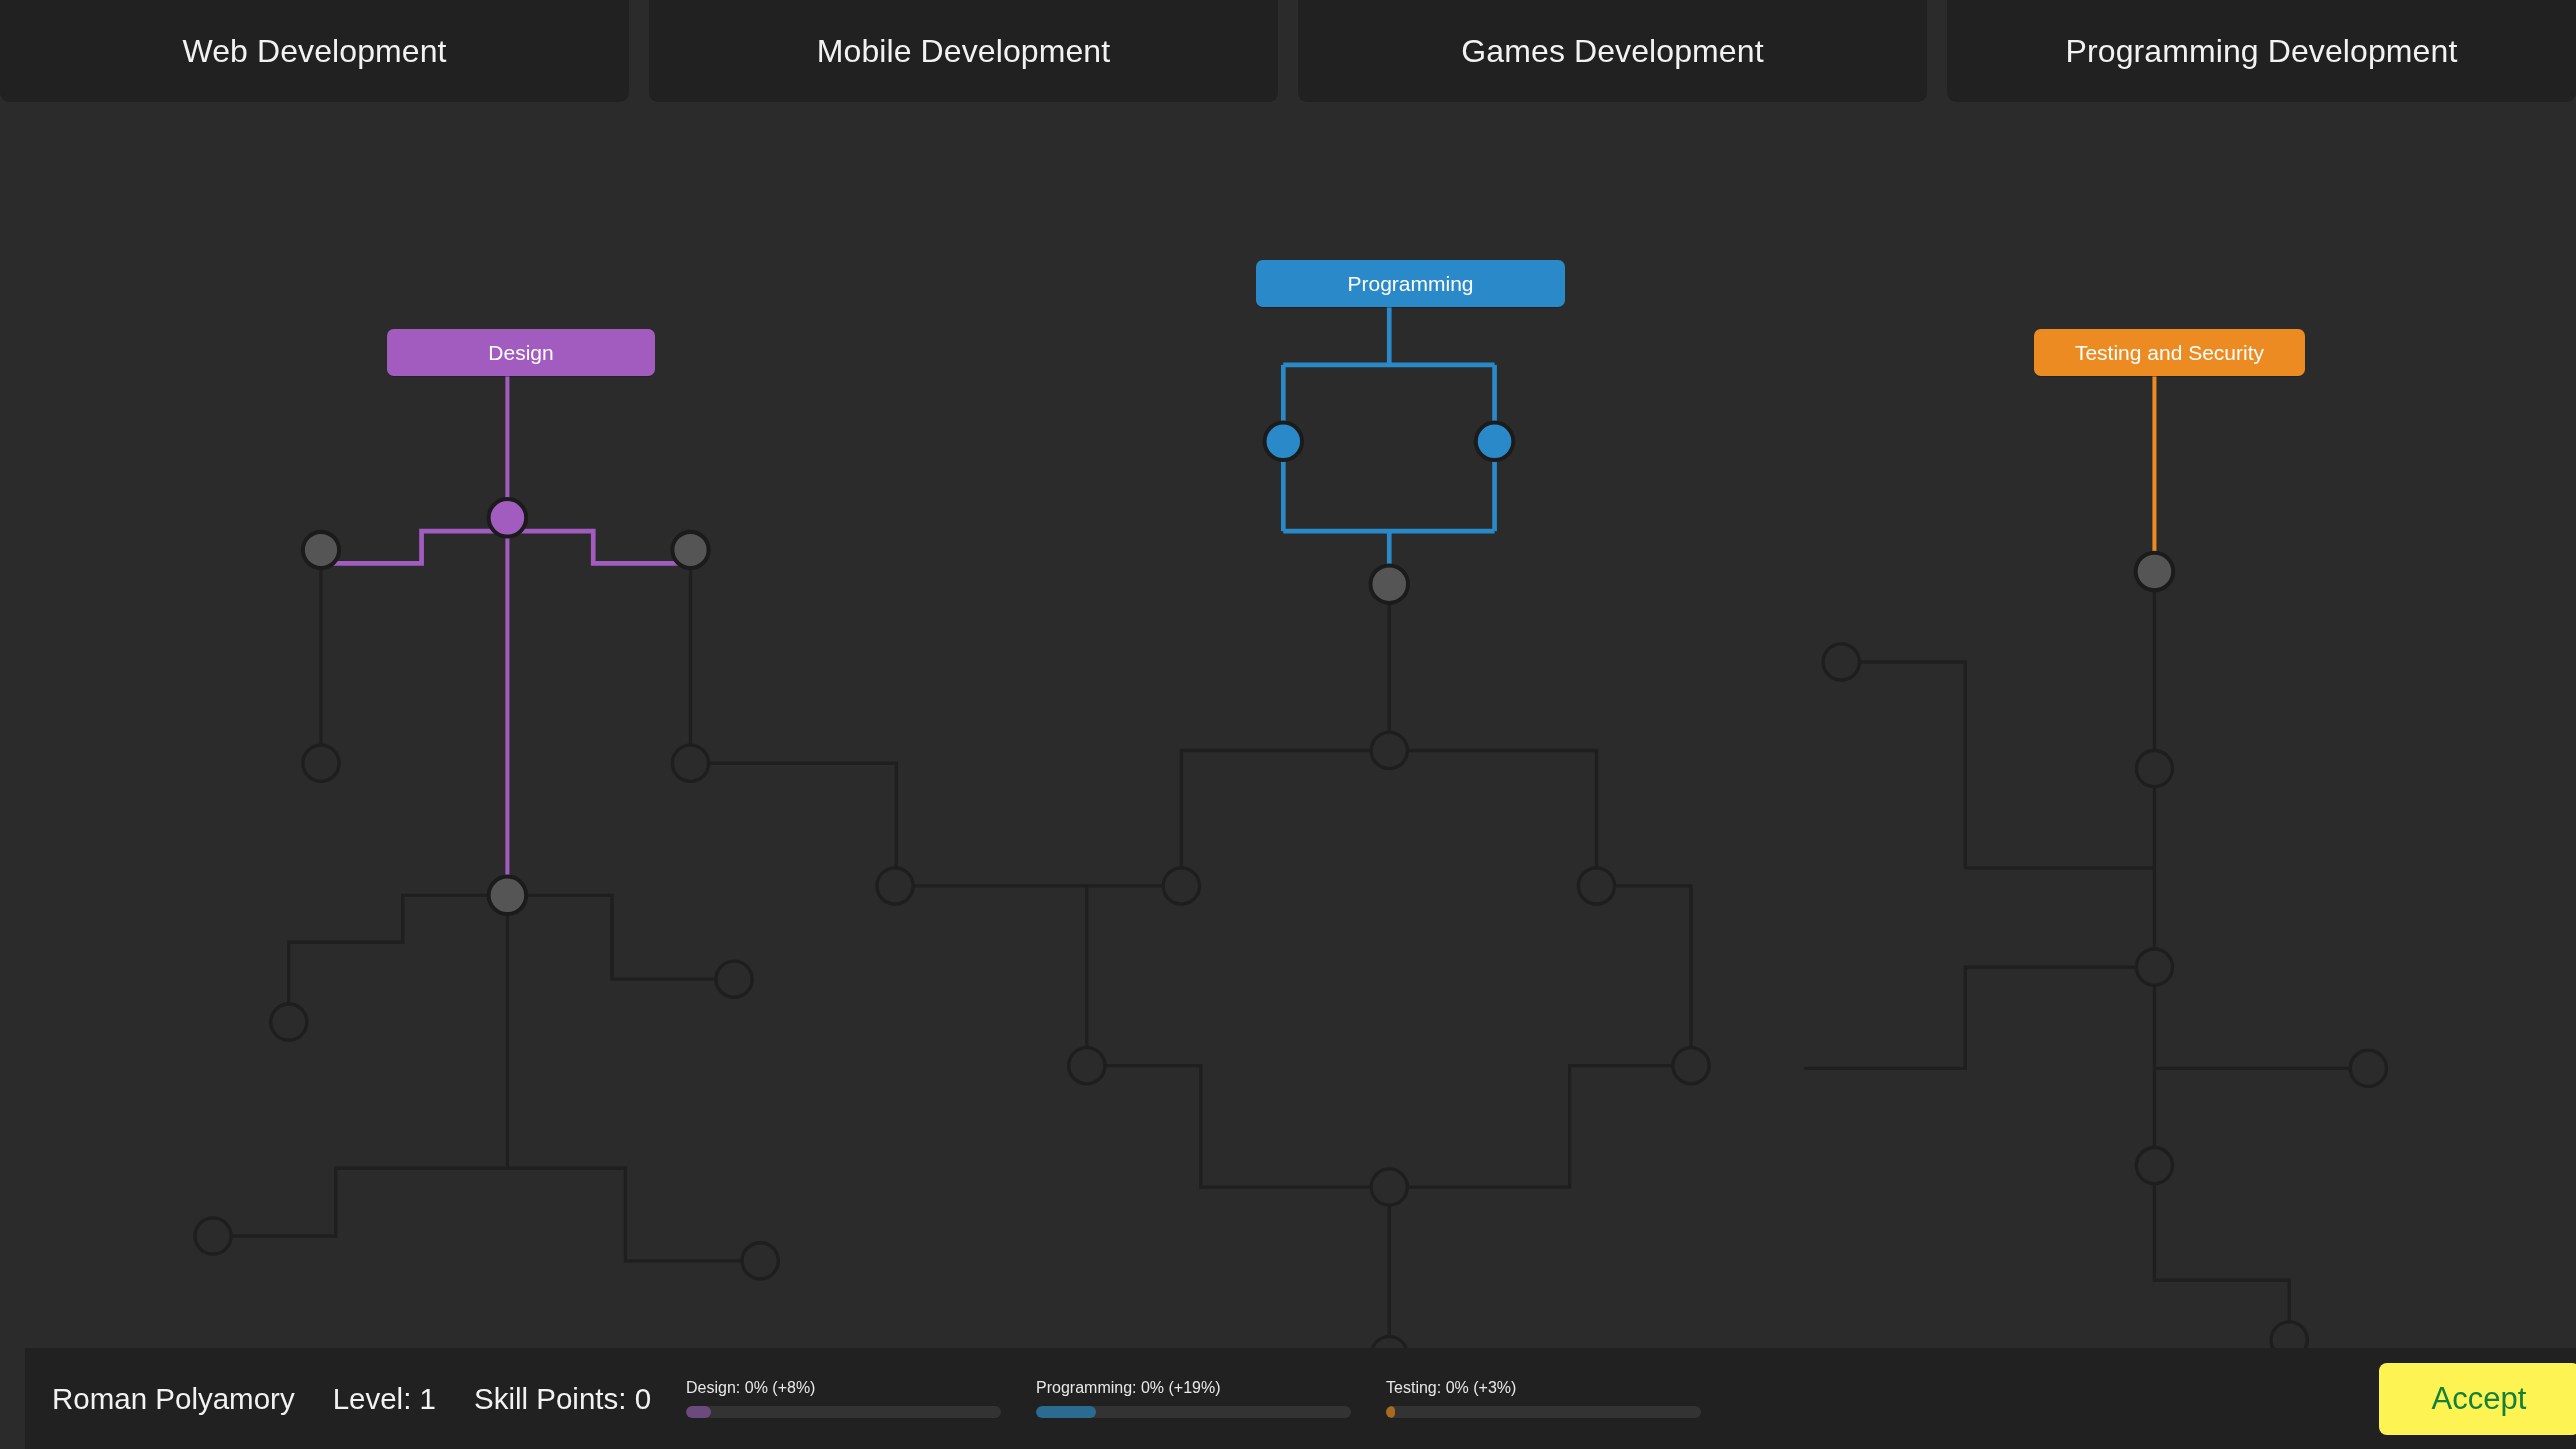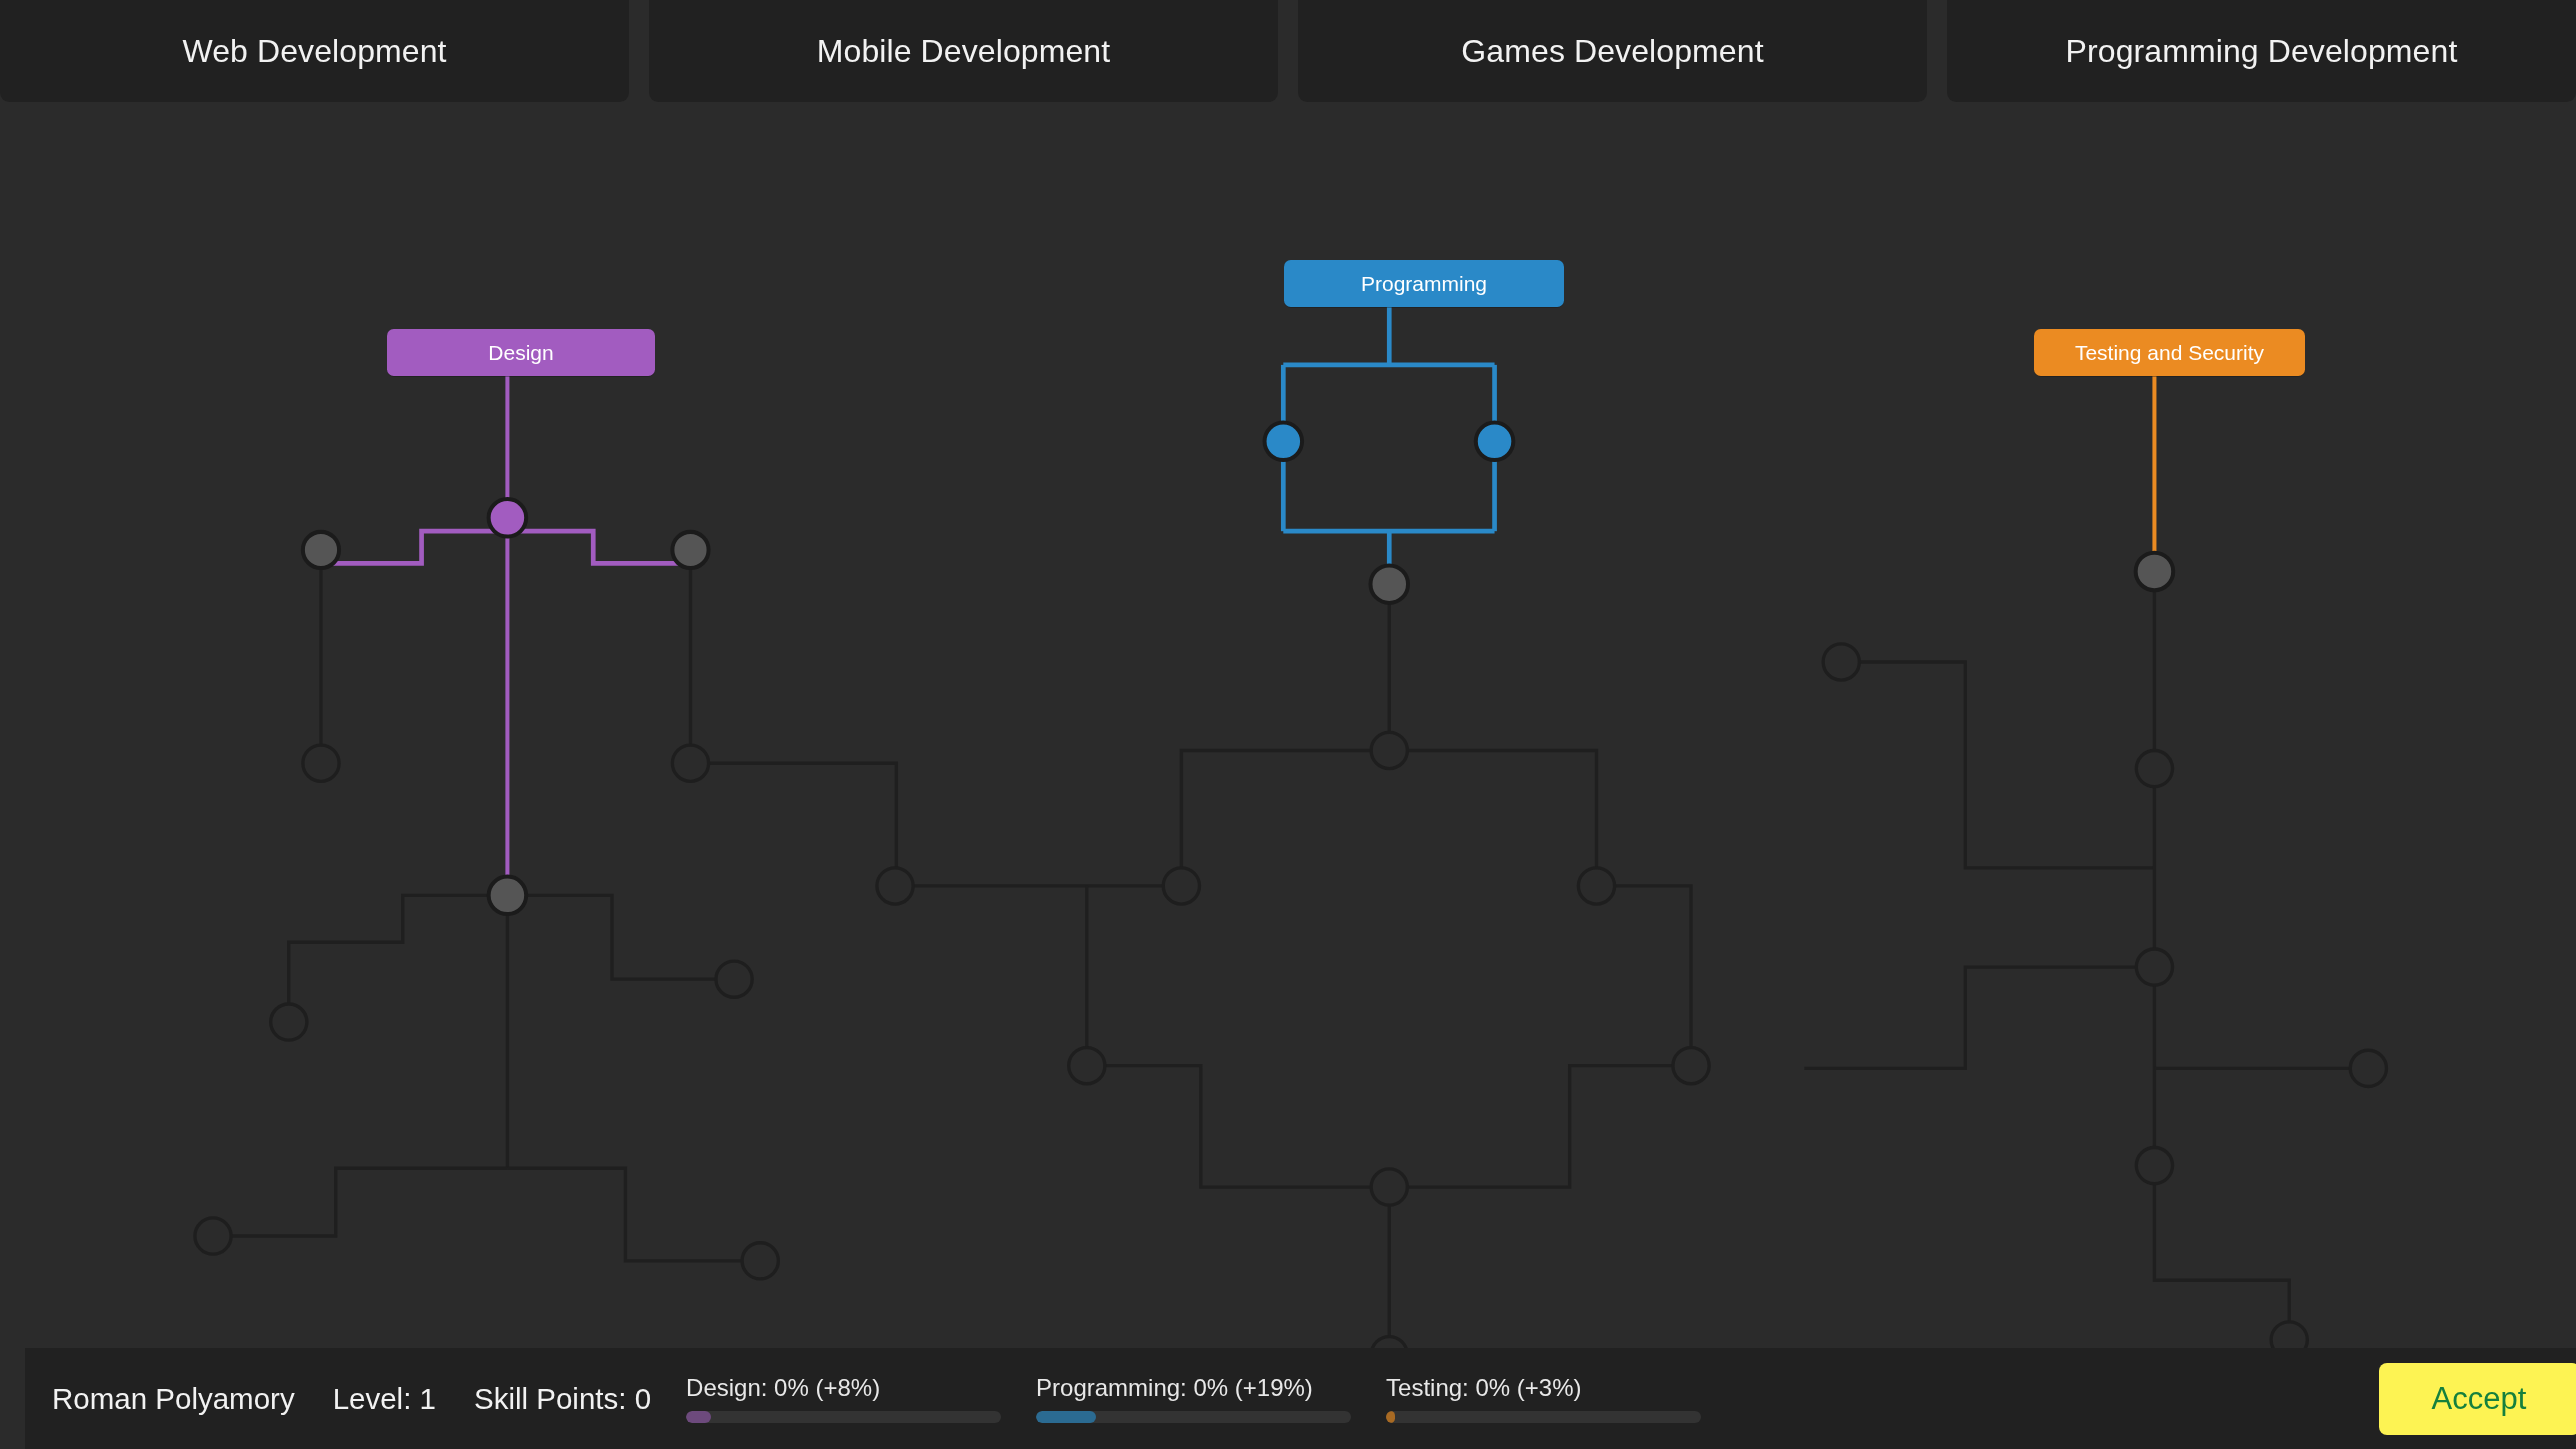--- a/index.html
+++ b/index.html
@@ -71,21 +71,21 @@
     color:#f2f2f2;
     font-size:29.5px;
     white-space:nowrap;
   }
   #skill-meters {
     display:flex; align-items:center; gap:35px;
     padding-left:35px;
     flex:0 0 auto;
   }
   .meter { width:315px; display:flex; flex-direction:column; gap:8.7px; }
-  .meter-label { color:#e8e8e8; font-size:24px; white-space:nowrap; }
+  .meter-label { color:#e8e8e8; font-size:16px; white-space:nowrap; }
   .meter-track {
     width:315px; height:11.4px;
     background:#333333;
     border-radius:6px;
     overflow:hidden;
     position:relative;
   }
   .meter-fill { height:11.4px; border-radius:6px; }
   #spacer { flex:1 1 auto; }
   #accept-btn {
@@ -188,21 +188,21 @@
           <circle cx="3212" cy="1290" r="27" fill="#2b2b2b" stroke="#1e1e1e" stroke-width="5" style="cursor: pointer;"></circle>
           <circle cx="3531" cy="1441" r="27" fill="#2b2b2b" stroke="#1e1e1e" stroke-width="5" style="cursor: pointer;"></circle>
           <circle cx="3212" cy="1586" r="27" fill="#2b2b2b" stroke="#1e1e1e" stroke-width="5" style="cursor: pointer;"></circle>
           <circle cx="3413" cy="1846" r="27" fill="#2b2b2b" stroke="#1e1e1e" stroke-width="5" style="cursor: pointer;"></circle>
         </g>
     </svg>
 
     <div class="root-btn" id="root-design" style="background: rgb(162, 92, 192); top: 227px; left: 387px; min-width: 0px; white-space: nowrap; width: 268px;">
       <span class="root-btn-label">Design</span>
     </div>
-    <div class="root-btn" id="root-programming" style="background: rgb(42, 137, 200); top: 158px; left: 1256px; min-width: 0px; white-space: nowrap; width: 280px; margin-left: 28px;">
+    <div class="root-btn" id="root-programming" style="background: rgb(42, 137, 200); top: 158px; left: 1256px; min-width: 0px; white-space: nowrap; width: 309px;">
       <span class="root-btn-label">Programming</span>
     </div>
     <div class="root-btn" id="root-testing" style="background: rgb(235, 139, 34); top: 227px; left: 2022px; min-width: 0px; white-space: nowrap; width: 271px; margin-left: 12px;">
       <span class="root-btn-label">Testing and Security</span>
     </div>
   </div>
 
   <div id="bottombar">
     <div id="player-stats">
       <span class="stat-text">Roman Polyamory</span>

